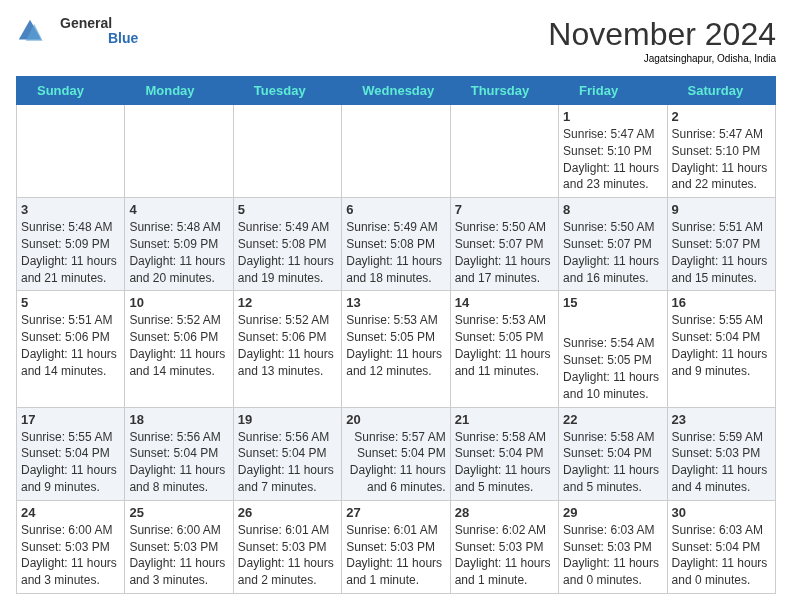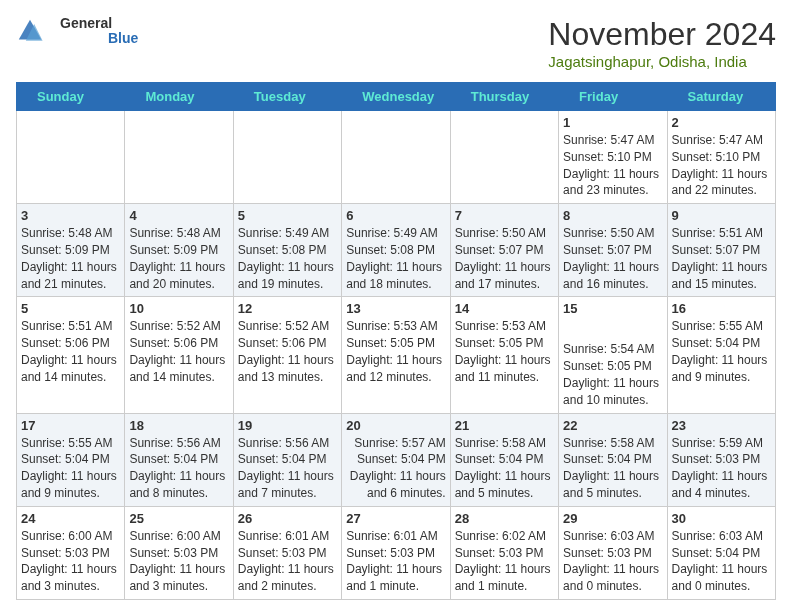--- a/index.html
+++ b/index.html
@@ -35,29 +35,30 @@
       font-size: 14px;
       font-weight: bold;
       color: #2a6db5;
       padding-left: 48px;
     }
     .logo-icon {
       width: 28px;
       height: 28px;
     }
     .title-section {
+      text-align: right;
     }
     .month-title {
       font-size: 32px;
       font-weight: normal;
       color: #333;
     }
     .location {
-      font-size: 15px;
-      color: #4d7c0f;
+      font-size: 10px;
+      color: #000000;
     }
     .calendar-table {
       width: 100%;
       border-collapse: collapse;
       table-layout: fixed;
     }
     .calendar-table th {
       background: #2a6db5;
       color: #5eead4;
       padding: 6px 20px;

